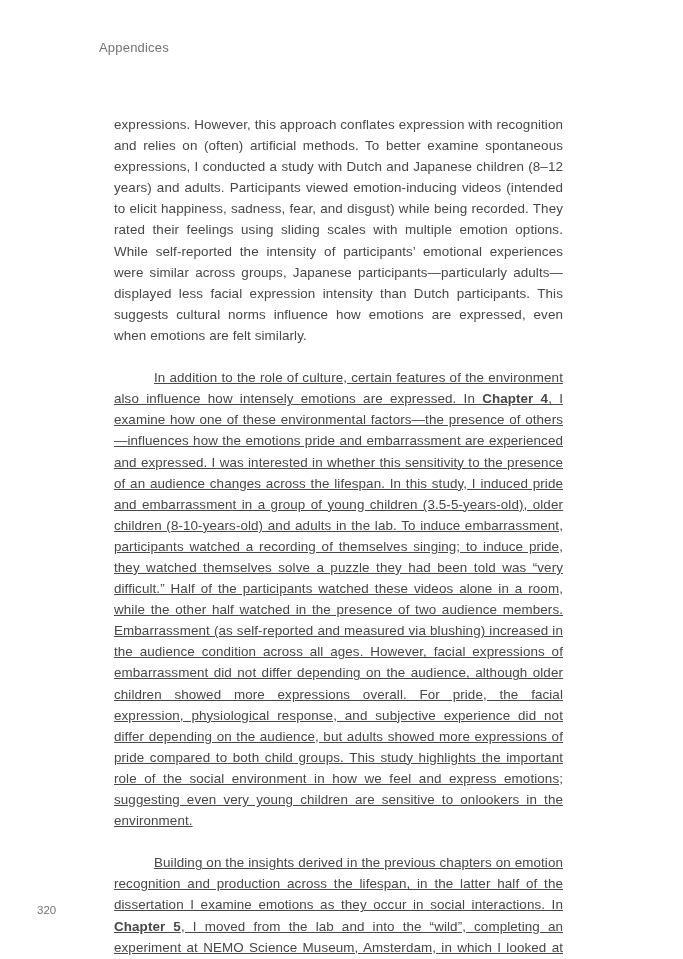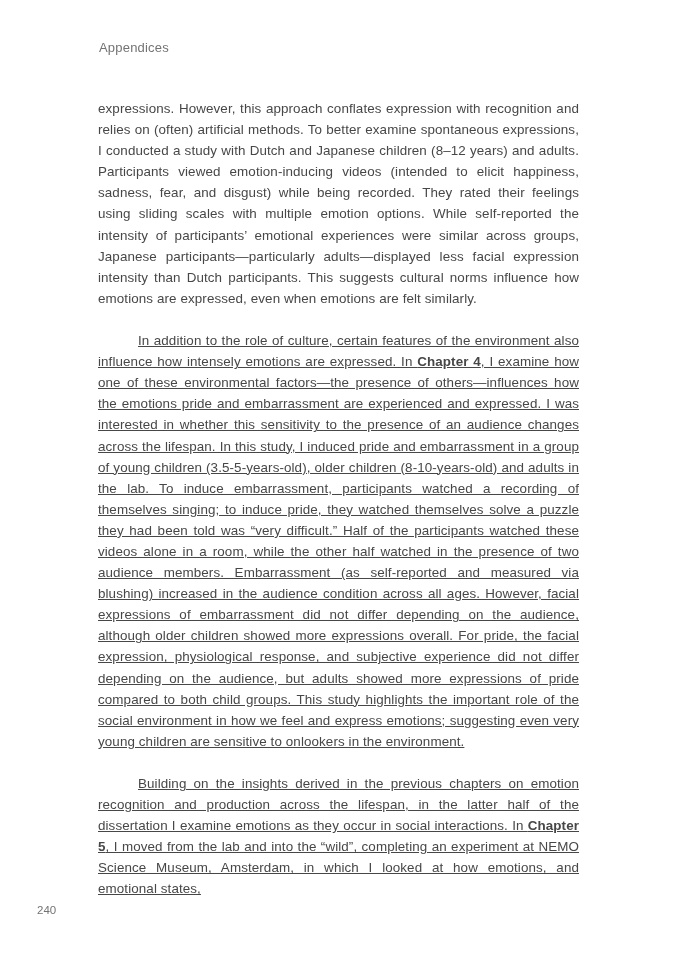--- a/index.html
+++ b/index.html
@@ -33,21 +33,21 @@
     left: 98px;
     top: 98px;
     width: 481px;
     font-size: 13.4px;
     line-height: 21.1px;
     color: var(--text);
     text-align: justify;
     letter-spacing: 0.1px;
   }
   .para {
-    margin: 0;
+    margin: 16px;
     padding: 0;
   }
   .para + .para {
     margin-top: 21.1px;
     text-decoration: underline;
   }
   .para.indented {
     text-indent: 40px;
   }
   .run.bold {
@@ -66,14 +66,14 @@
 
 <div class="page">
   <div class="running-header">Appendices</div>
 
   <div class="body-text">
     <p class="para"><span class="run">expressions. However, this approach conflates expression with recognition and relies on (often) artificial methods. To better examine spontaneous expressions, I conducted a study with Dutch and Japanese children (8–12 years) and adults. Participants viewed emotion-inducing videos (intended to elicit happiness, sadness, fear, and disgust) while being recorded. They rated their feelings using sliding scales with multiple emotion options. While self-reported the intensity of participants’ emotional experiences were similar across groups, Japanese participants—particularly adults—displayed less facial expression intensity than Dutch participants. This suggests cultural norms influence how emotions are expressed, even when emotions are felt similarly.</span></p>
     <p class="para indented"><span class="run">In addition to the role of culture, certain features of the environment also influence how intensely emotions are expressed. In </span><span class="run bold">Chapter 4</span><span class="run">, I examine how one of these environmental factors—the presence of others—influences how the emotions pride and embarrassment are experienced and expressed. I was interested in whether this sensitivity to the presence of an audience changes across the lifespan. In this study, I induced pride and embarrassment in a group of young children (3.5-5-years-old), older children (8-10-years-old) and adults in the lab. To induce embarrassment, participants watched a recording of themselves singing; to induce pride, they watched themselves solve a puzzle they had been told was “very difficult.” Half of the participants watched these videos alone in a room, while the other half watched in the presence of two audience members. Embarrassment (as self-reported and measured via blushing) increased in the audience condition across all ages. However, facial expressions of embarrassment did not differ depending on the audience, although older children showed more expressions overall. For pride, the facial expression, physiological response, and subjective experience did not differ depending on the audience, but adults showed more expressions of pride compared to both child groups. This study highlights the important role of the social environment in how we feel and express emotions; suggesting even very young children are sensitive to onlookers in the environment.</span></p>
     <p class="para indented"><span class="run">Building on the insights derived in the previous chapters on emotion recognition and production across the lifespan, in the latter half of the dissertation I examine emotions as they occur in social interactions. In </span><span class="run bold">Chapter 5</span><span class="run">, I moved from the lab and into the “wild”, completing an experiment at NEMO Science Museum, Amsterdam, in which I looked at how emotions, and emotional states,</span></p>
   </div>
 
-  <div class="page-number">240</div>
+  <div class="page-number">320</div>
 </div>
 
 </body></html>

